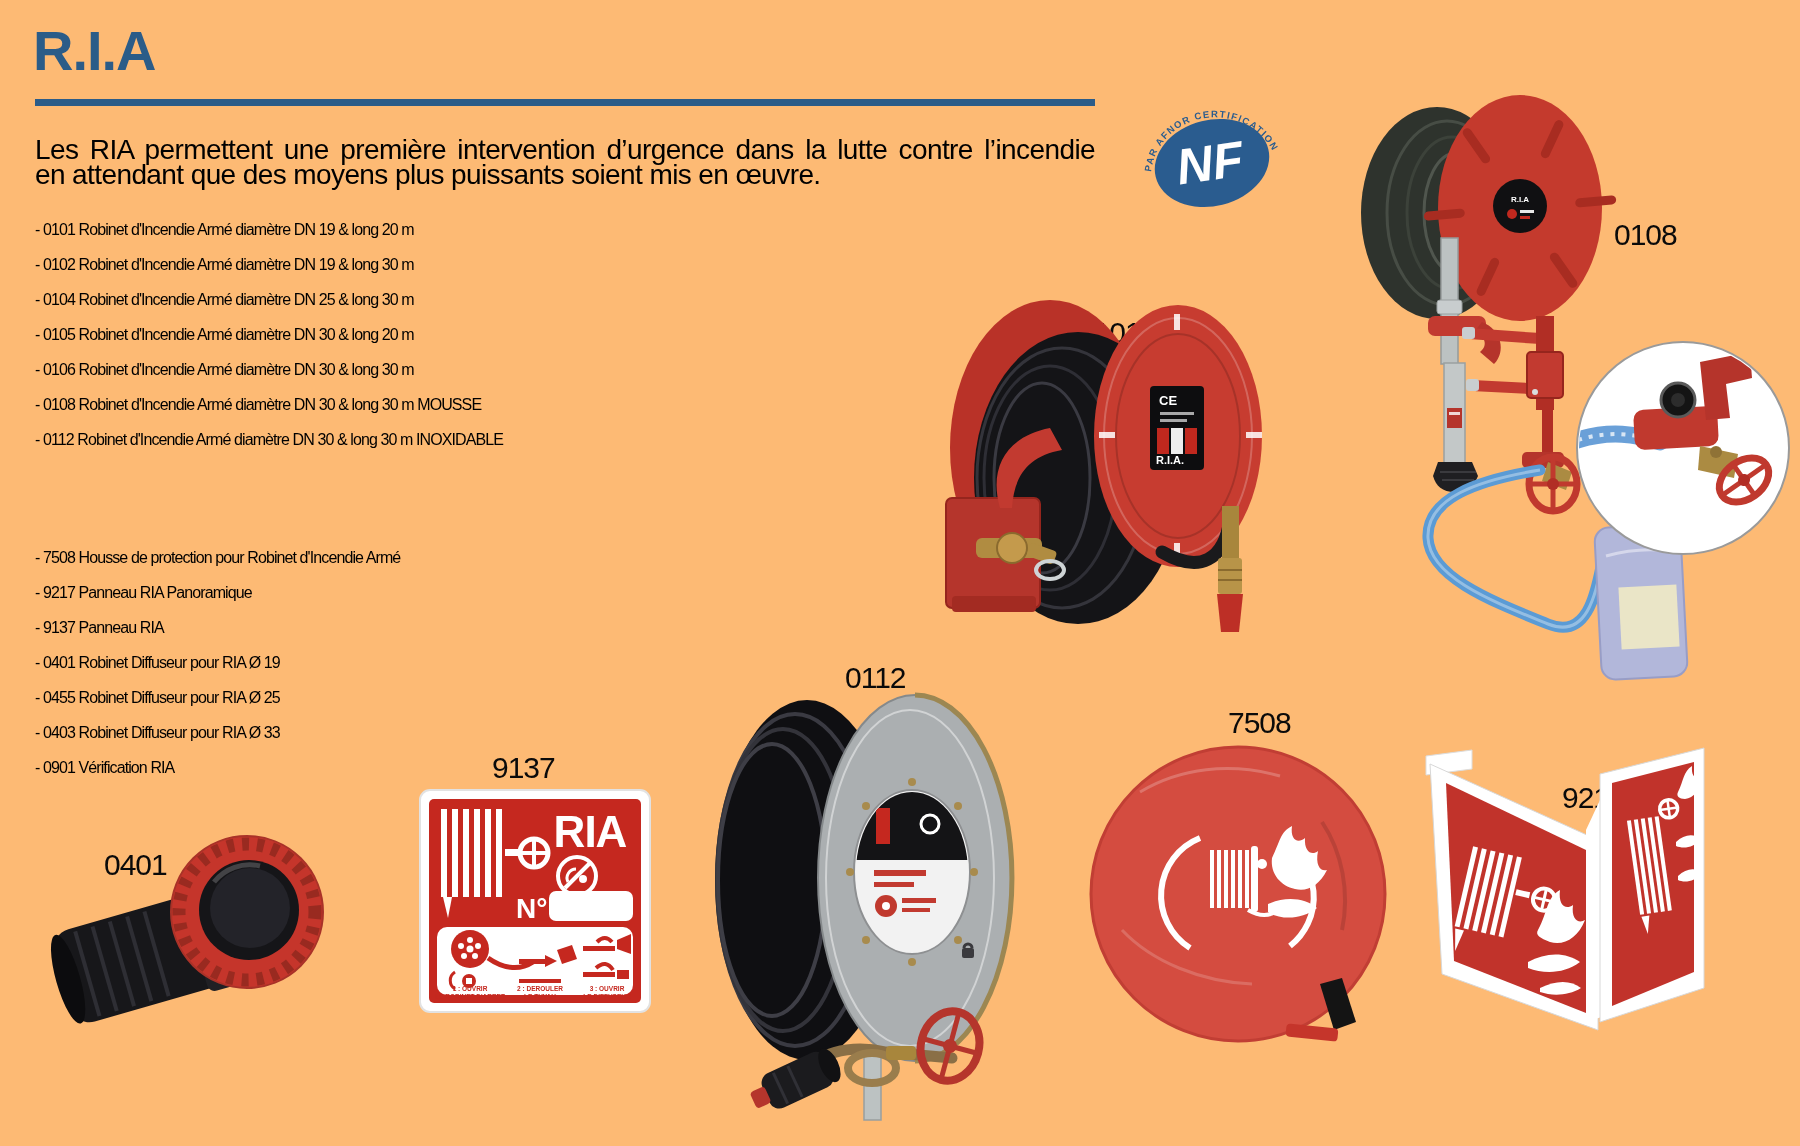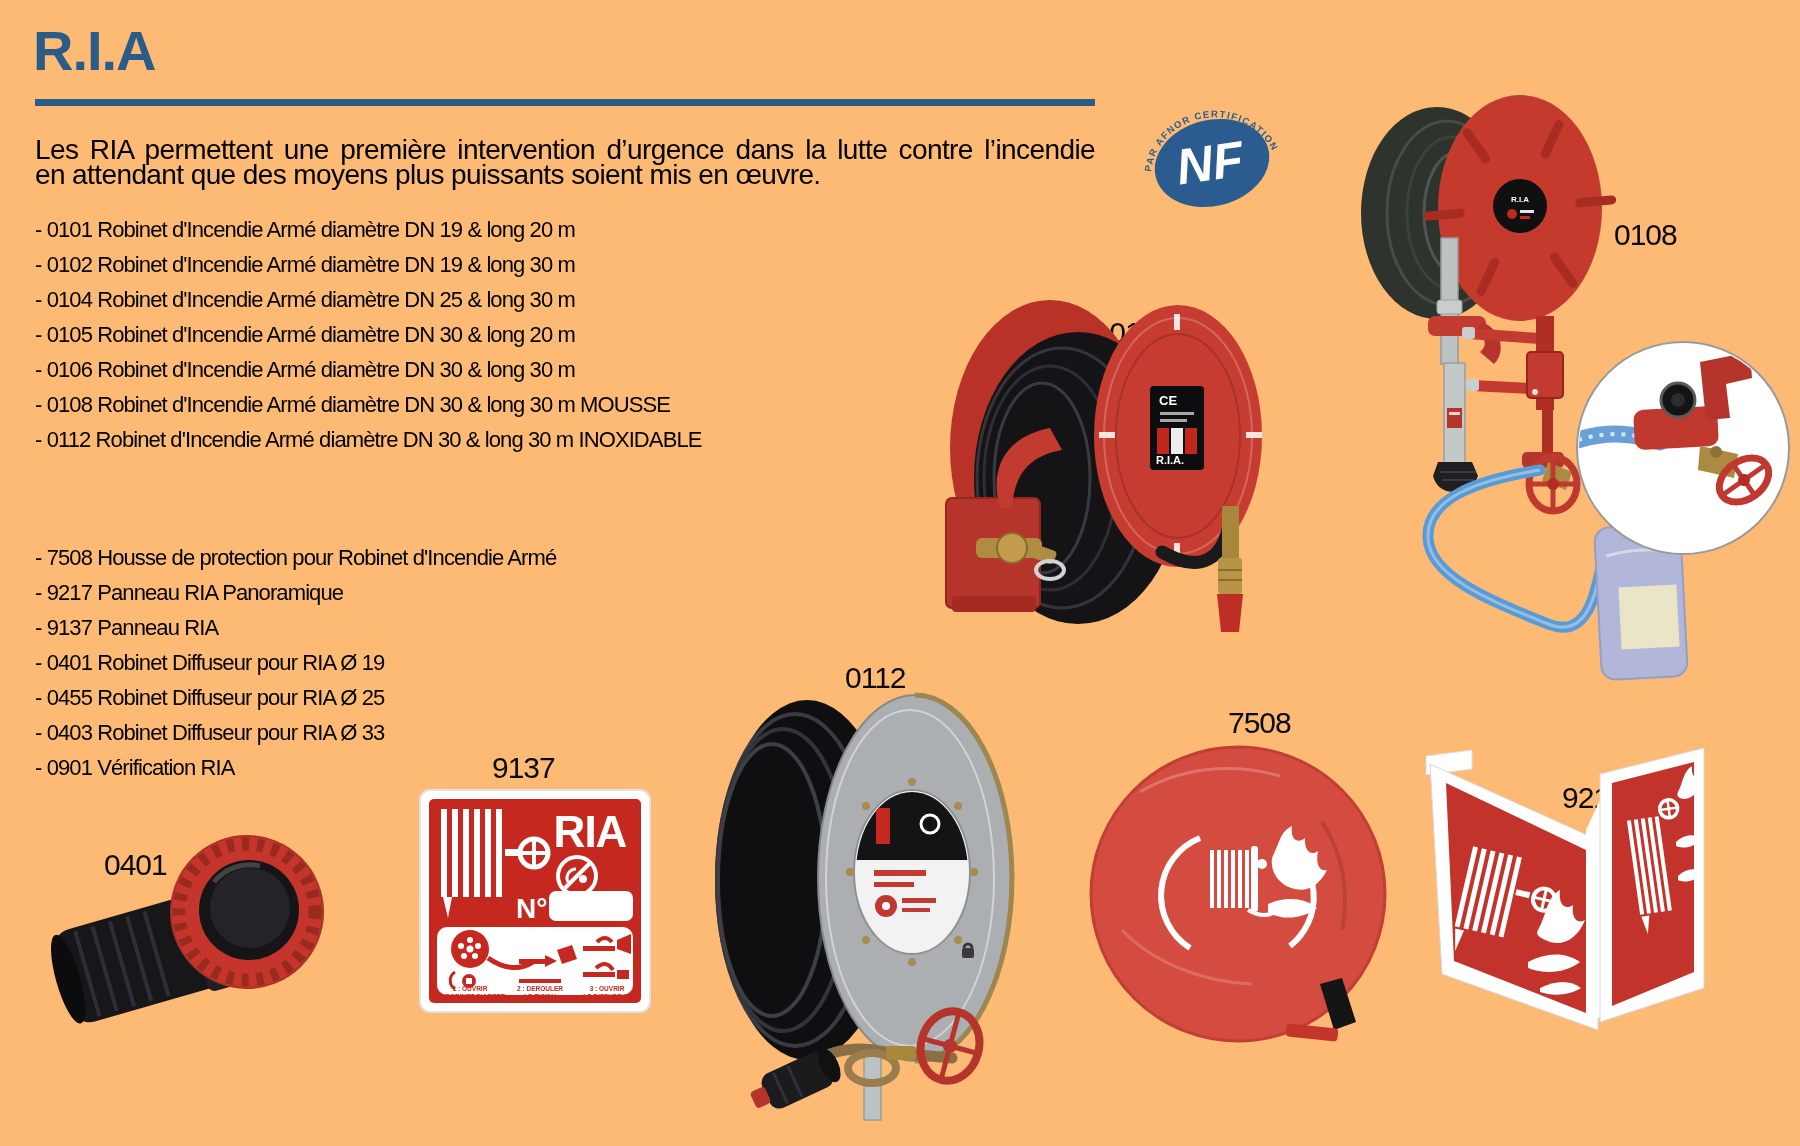--- a/index.html
+++ b/index.html
@@ -8,21 +8,21 @@
     font-family:"Liberation Sans","DejaVu Sans",sans-serif;color:#000;
   }
   .abs{position:absolute;}
   #page-title{
     left:33px;top:18px;font-size:56px;font-weight:bold;color:#2B5C88;letter-spacing:-1px;
   }
   #title-rule{left:35px;top:99px;width:1060px;height:7px;background:#2B5C88;}
   .intro-line{left:35px;width:1060px;font-size:28px;line-height:39px;letter-spacing:-0.6px;color:#000;}
   #intro-line1{top:116px;text-align:justify;text-align-last:justify;margin-top:14px;}
   #intro-line2{top:155px;}
-  .prod-list{left:35px;font-size:22px;line-height:35px;letter-spacing:-0.9px;color:#000;}
+  .prod-list{left:35px;font-size:16px;line-height:35px;letter-spacing:-0.9px;color:#000;}
   #list-primary{top:212px;}
   #list-secondary{top:540px;}
   .fig-label{font-size:30px;letter-spacing:-1px;color:#0a0a0a;white-space:nowrap;}
   svg{display:block;}
   text{font-family:"Liberation Sans","DejaVu Sans",sans-serif;}
 </style>
 </head>
 <body>
 
 <div id="canvas">

